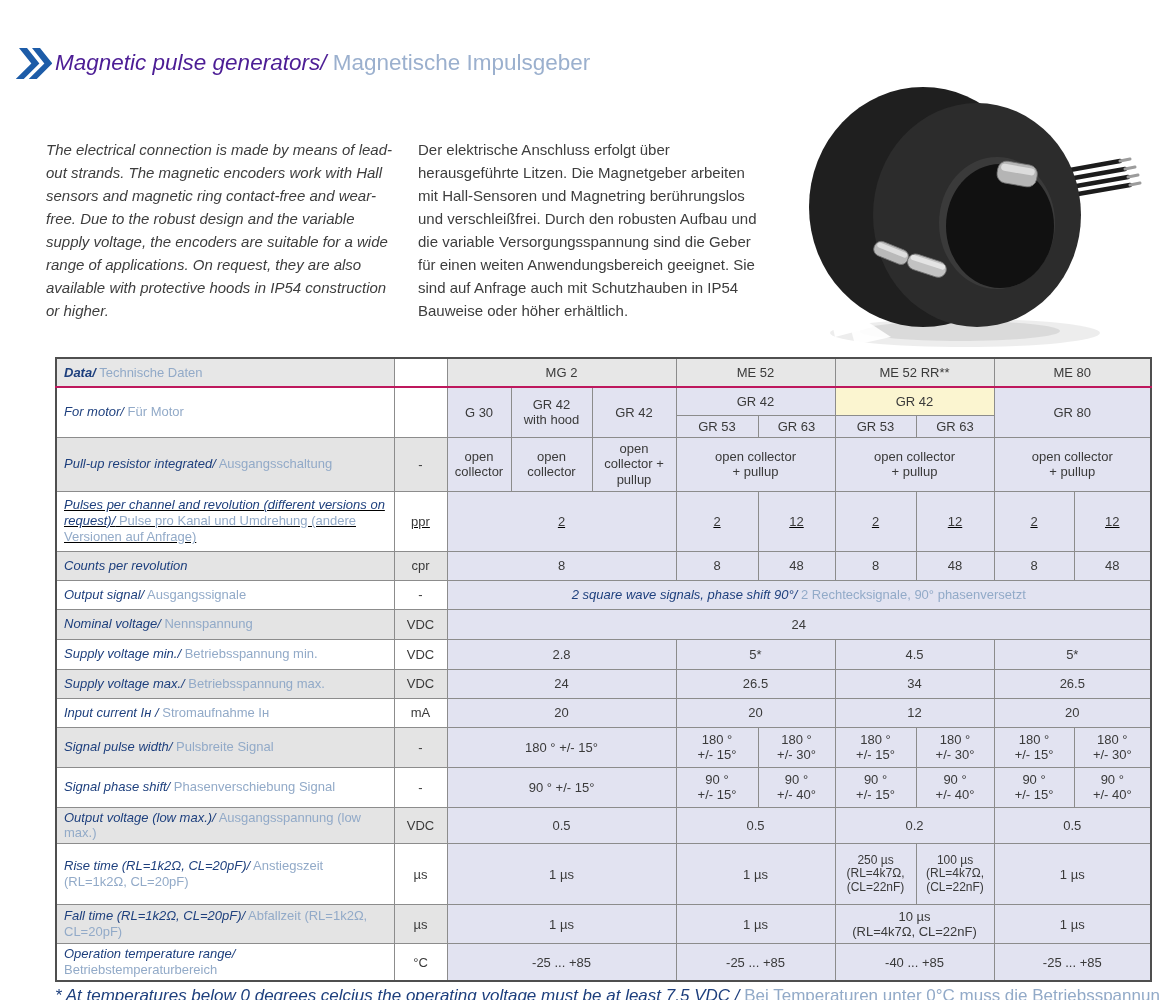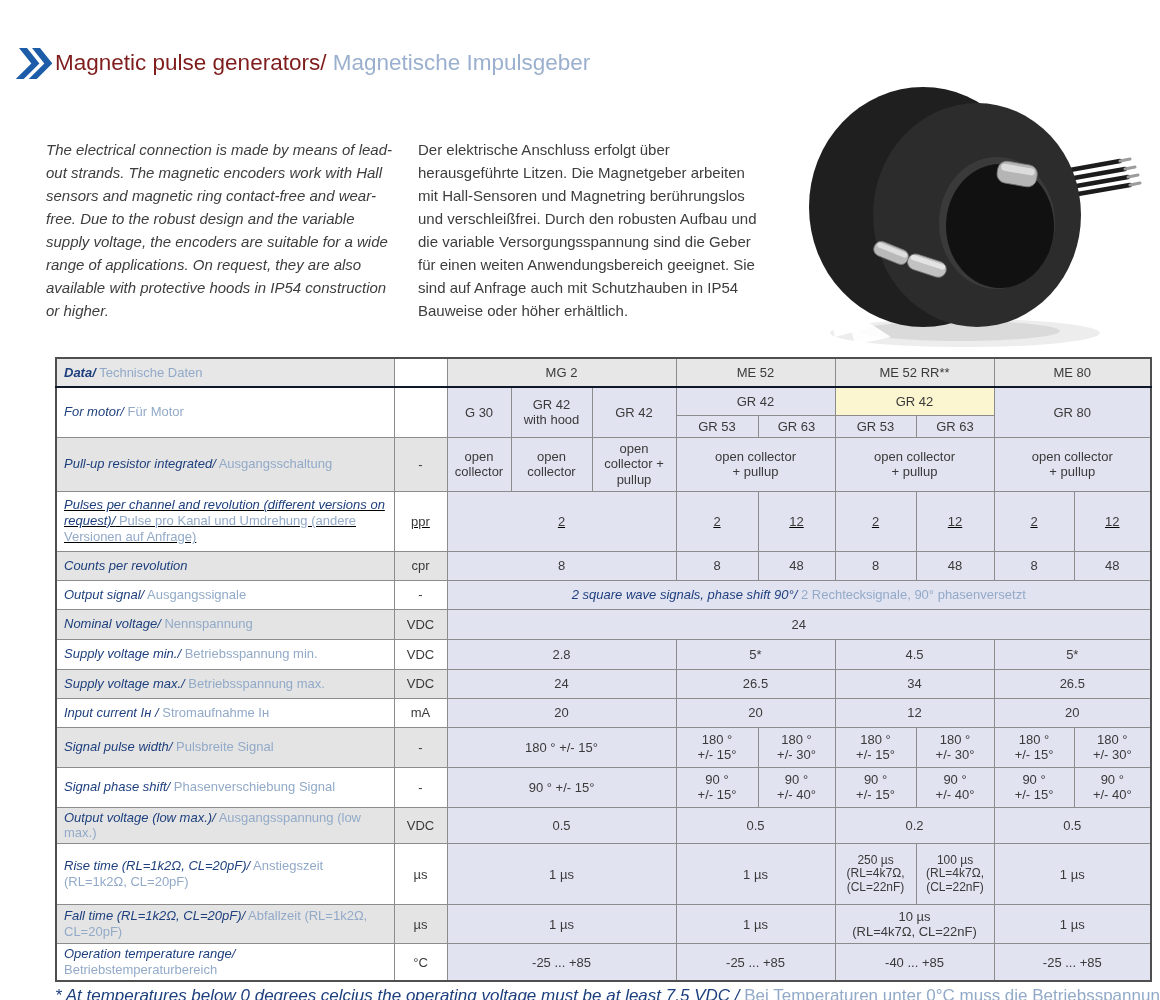--- a/index.html
+++ b/index.html
@@ -3,37 +3,37 @@
 <meta charset="utf-8">
 <style>
   * { margin:0; padding:0; box-sizing:border-box; }
   html,body { width:1160px; height:1000px; background:#fff; overflow:hidden; position:relative;
     font-family:"Liberation Sans", sans-serif; }
   .abs { position:absolute; }
 
   
   #logo { left:16px; top:48px; width:36px; height:32px; }
   #page-title { left:55px; top:50px; font-size:22.5px; white-space:nowrap; }
-  #page-title .t-en { color:#7f1d1d; }
+  #page-title .t-en { color:#4c1d95; font-style:italic; }
   #page-title .t-de { color:#9bb0ce; }
 
   
   .intro { top:138px; font-size:15px; line-height:23px; color:#3d3d3d; }
   #intro-en { left:46px; width:352px; font-style:italic; }
   #intro-de { left:418px; width:345px; }
 
   
   #product { left:795px; top:75px; width:370px; height:285px; }
 
   
   #spec-table { left:55px; top:357px; width:1095px; border-collapse:collapse;
     table-layout:fixed; border:2px solid #4f4f4f; }
   #spec-table td { border:1px solid #8c8c8c; font-size:13px; color:#3a3a3a;
     text-align:center; vertical-align:middle; padding:1px 2px; }
-  #spec-table tr.hdr td { border-bottom:2px solid #0f172a; }
+  #spec-table tr.hdr td { border-bottom:2px solid #be185d; }
   td.lbl { text-align:left !important; padding:2px 7px !important; font-size:12.5px; line-height:1.22; }
   .en { color:#1d3f7d; font-style:italic; }
   .de { color:#92aac8; font-style:normal; }
   .b  { font-weight:bold; }
   .g   { background:#e4e4e4; }
   .w   { background:#ffffff; }
   .lav { background:#e2e3f1; }
   .yel { background:#fbf5d0; }
   .hdrg{ background:#e7e7e7; }
   .pre { white-space:pre-line; line-height:1.18; font-size:12.5px; }

